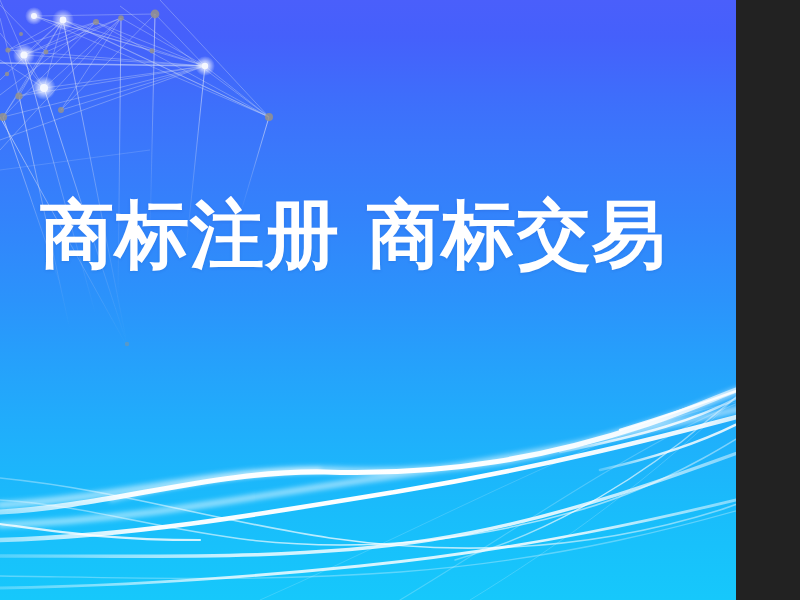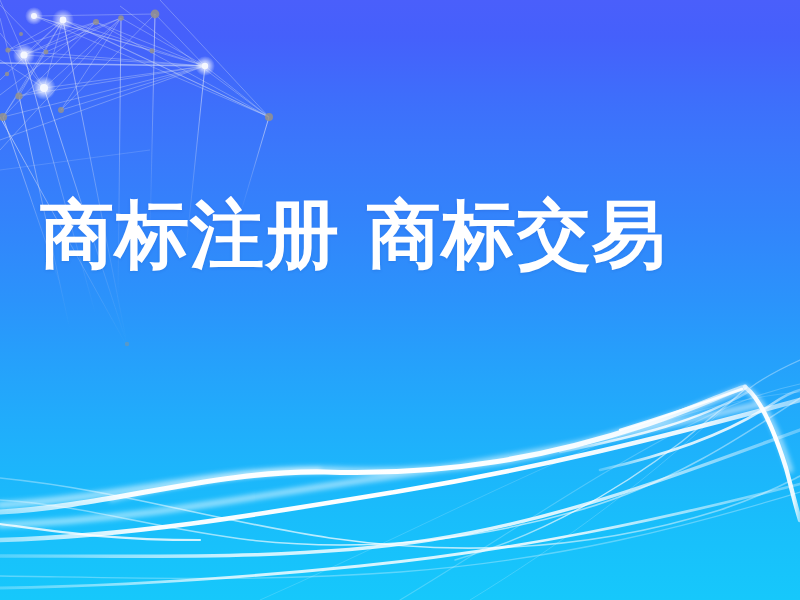--- a/index.html
+++ b/index.html
@@ -1,21 +1,21 @@
 <!DOCTYPE html>
 <html lang="zh"><head>
 <meta charset="utf-8">
 <title>商标注册 商标交易</title>
 <style>
   html,body{margin:0;padding:0;background:#222;}
   *{box-sizing:border-box;}
 
   #banner{
     position:relative;
-    width:800px;
+    width:736px;
     height:600px;
     overflow:hidden;
     font-family:"DejaVu Sans","Liberation Sans",sans-serif;
     background:linear-gradient(180deg,
         #4a5ffb   0%,
         #4560fb   6%,
         #3d70fb  18%,
         #3a78fb  25%,
         #3285fb  38%,
         #2b93fb  50%,

